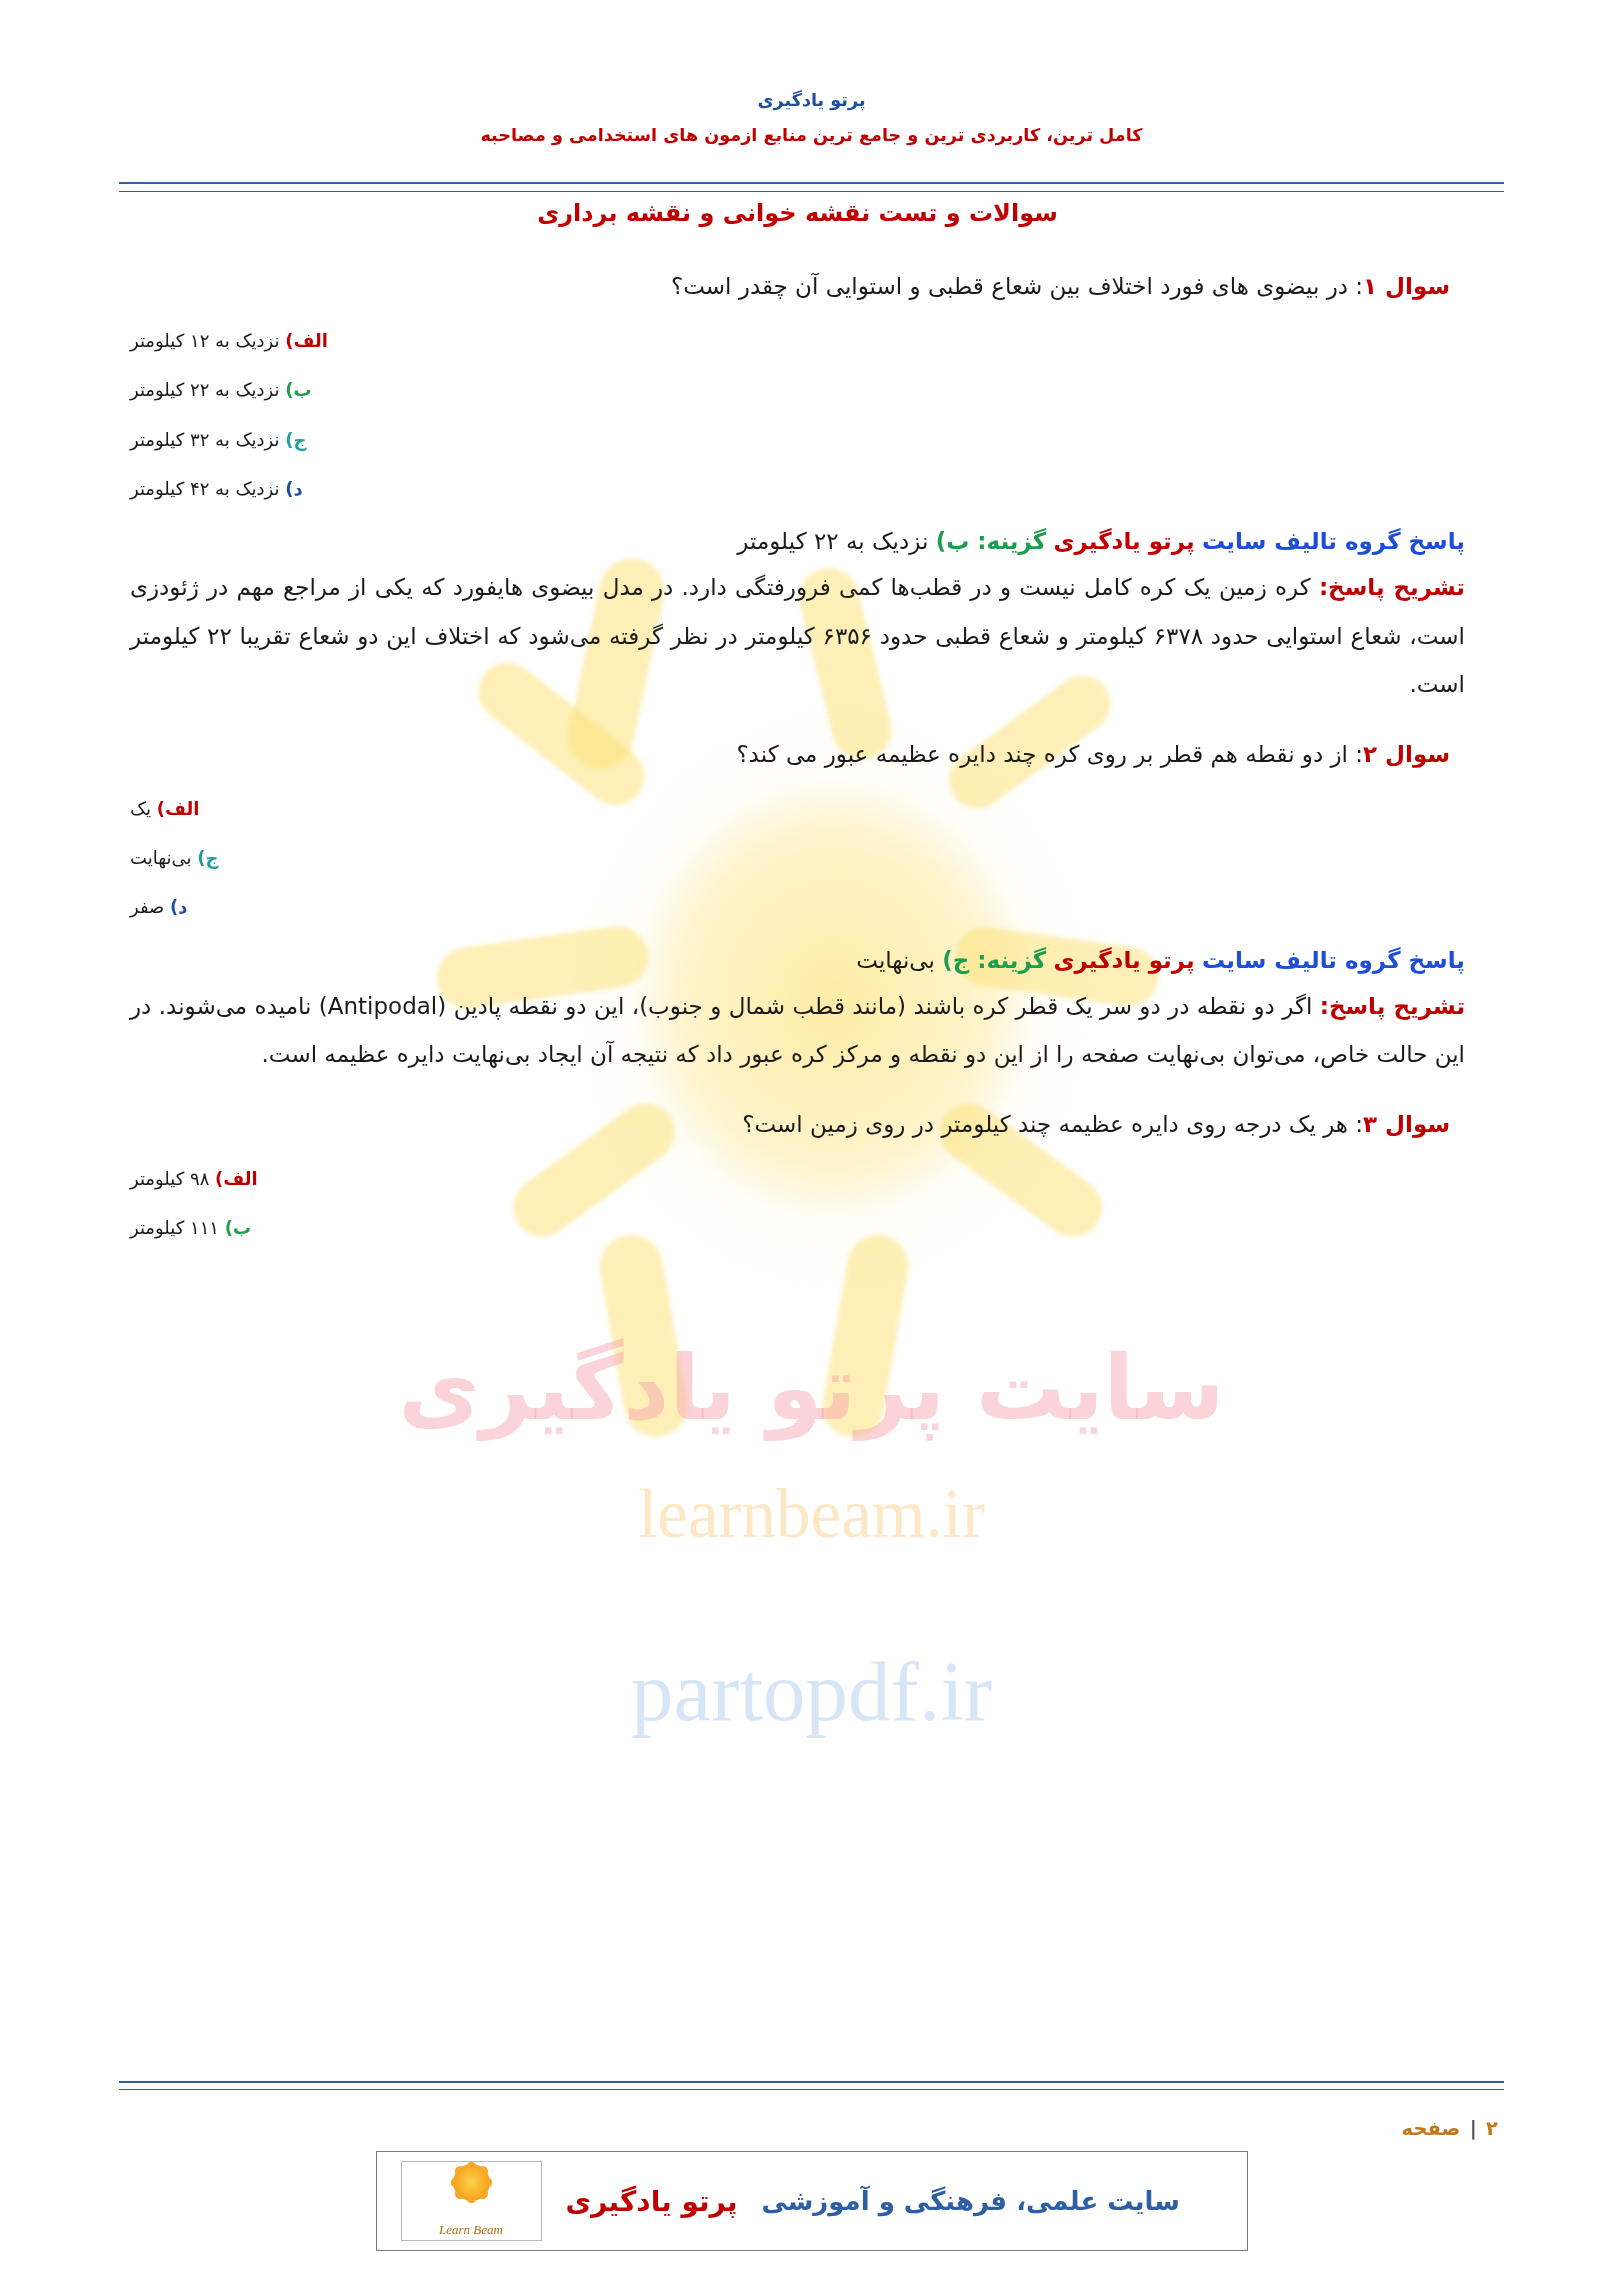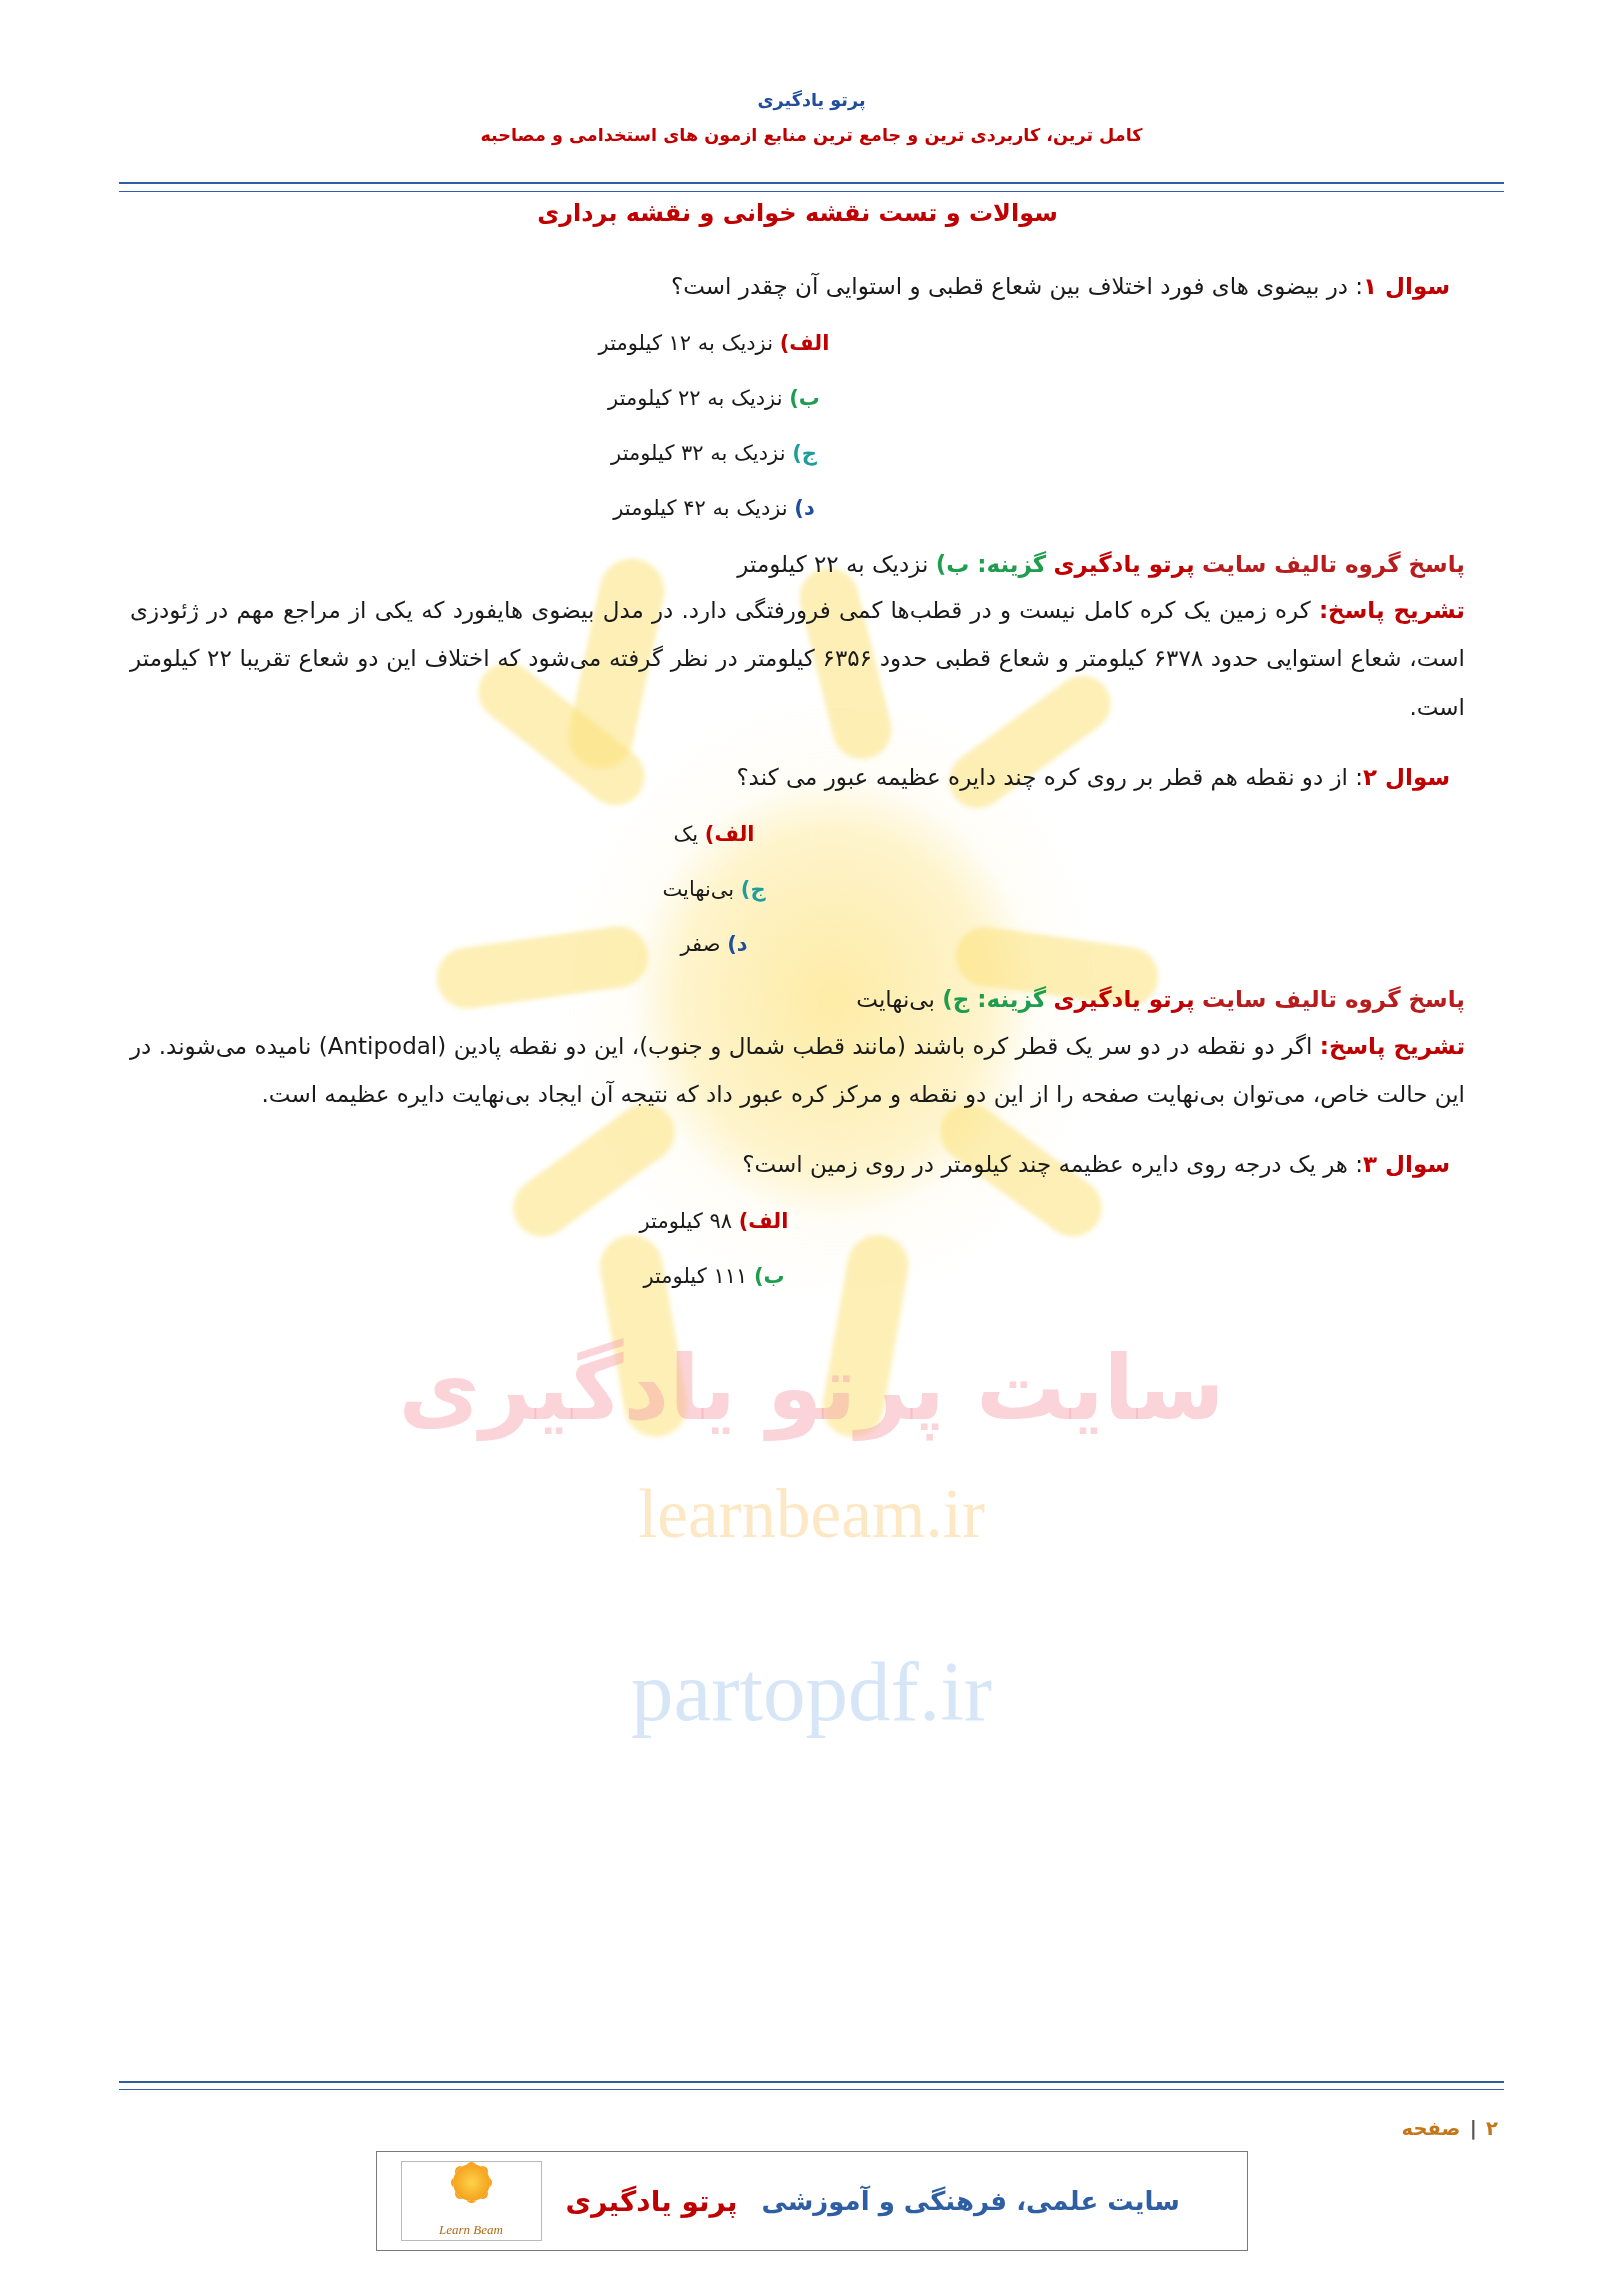--- a/index.html
+++ b/index.html
@@ -122,38 +122,38 @@
   .line {
     font-size: 23px;
     line-height: 1.95;
     color: #1a1a1a;
     margin: 13px 15px;
     text-align: right;
   }
   .q-line { margin-top: 24px; }
   .q-label { color: #c00000; font-weight: bold; }
   .opt {
-    font-size: 21px;
+    font-size: 18px;
     line-height: 1.9;
     margin: 15px 0;
-    text-align: center;
+    text-align: left;
     padding-right: 167px;
   }
   .opt-a { color: #c00000; font-weight: bold; }
   .opt-b { color: #1f9d4e; font-weight: bold; }
   .opt-c { color: #1f9d9d; font-weight: bold; }
   .opt-d { color: #1f4e9c; font-weight: bold; }
   .opt-text { color: #1a1a1a; }
 
   .answer-line {
     font-size: 23px;
     margin: 22px 0 9.3px 0;
     text-align: right;
   }
-  .ans-prefix { color: #b91c1c; font-weight: bold; text-align: right; }
+  .ans-prefix { color: #1d4ed8; font-weight: bold; text-align: right; }
   .ans-brand { color: #c00000; font-weight: bold; }
   .ans-opt { color: #1f9d4e; font-weight: bold; text-align: center; }
   .ans-val { color: #1a1a1a; }
 
   .expl {
     font-size: 23px;
     line-height: 2.1;
     text-align: justify;
     text-align-last: right;
     margin: 9.3px 0 9.3px 0;

